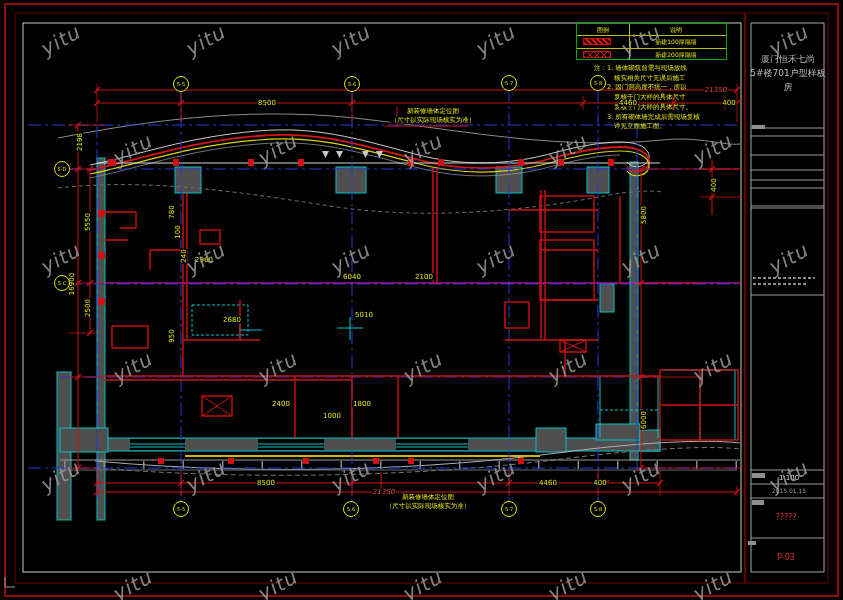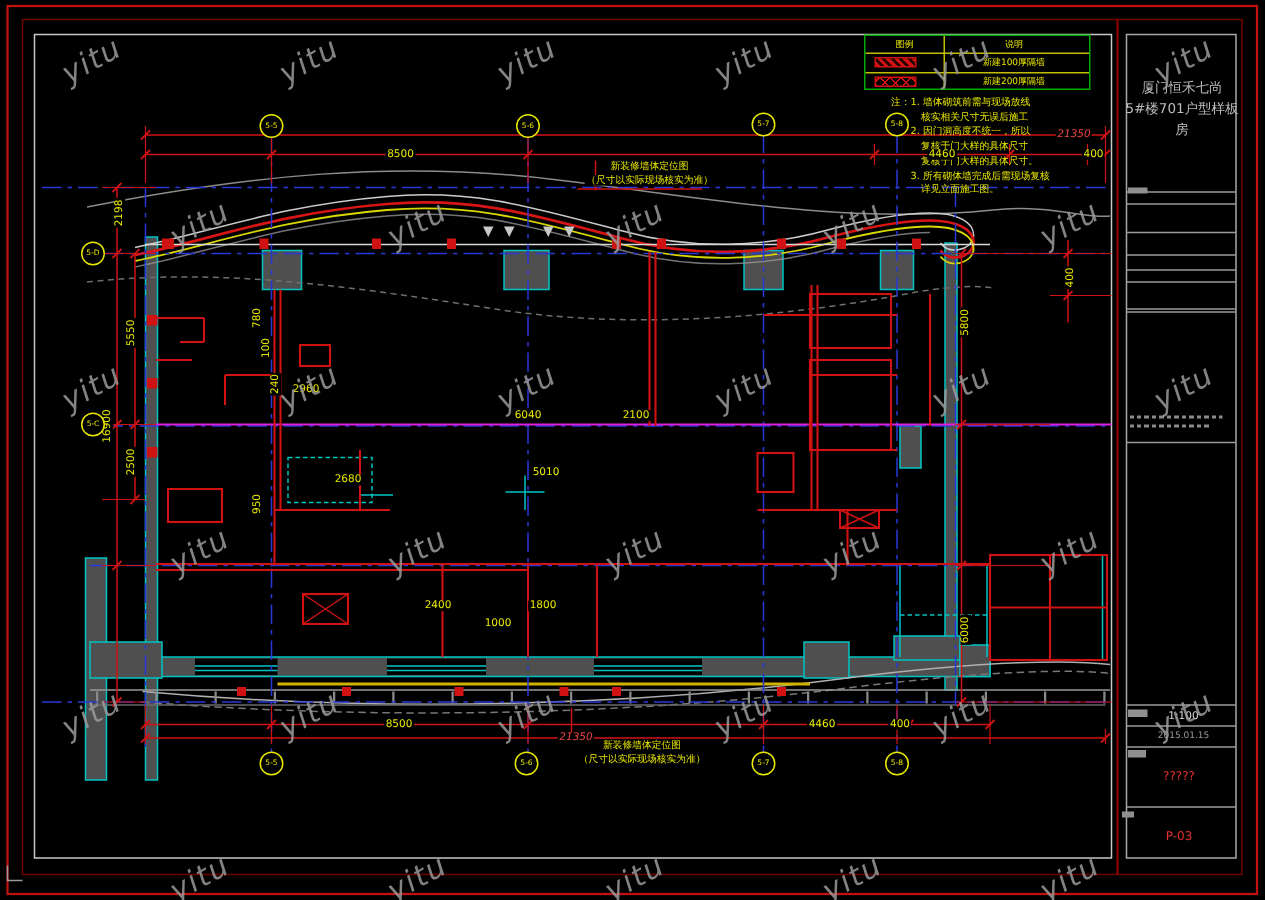--- a/index.html
+++ b/index.html
@@ -211,21 +211,21 @@
   <span class="lbl rot" style="left:72px;top:284px">16900</span>
   <span class="lbl rot" style="left:88px;top:308px">2500</span>
   <span class="lbl rot" style="left:644px;top:215px">5800</span>
   <span class="lbl rot" style="left:644px;top:420px">6000</span>
   <span class="lbl rot" style="left:714px;top:185px">400</span>
   <span class="lbl" style="left:204px;top:260px">2960</span>
   <span class="lbl" style="left:352px;top:277px">6040</span>
   <span class="lbl" style="left:424px;top:277px">2100</span>
   <span class="lbl" style="left:232px;top:320px">2680</span>
   <span class="lbl" style="left:364px;top:315px">5010</span>
-  <span class="lbl" style="left:292px;top:404px">2400</span>
+  <span class="lbl" style="left:281px;top:404px">2400</span>
   <span class="lbl" style="left:362px;top:404px">1800</span>
   <span class="lbl" style="left:332px;top:416px">1000</span>
   <span class="lbl rot" style="left:172px;top:212px">780</span>
   <span class="lbl rot" style="left:178px;top:232px">100</span>
   <span class="lbl rot" style="left:184px;top:256px">240</span>
   <span class="lbl rot" style="left:172px;top:336px">950</span>
 
   <span class="lbl cap" style="left:433px;top:111px">新装修墙体定位图</span>
   <span class="lbl cap" style="left:433px;top:120px">（尺寸以实际现场核实为准）</span>
   <span class="lbl cap" style="left:428px;top:497px">新装修墙体定位图</span>

